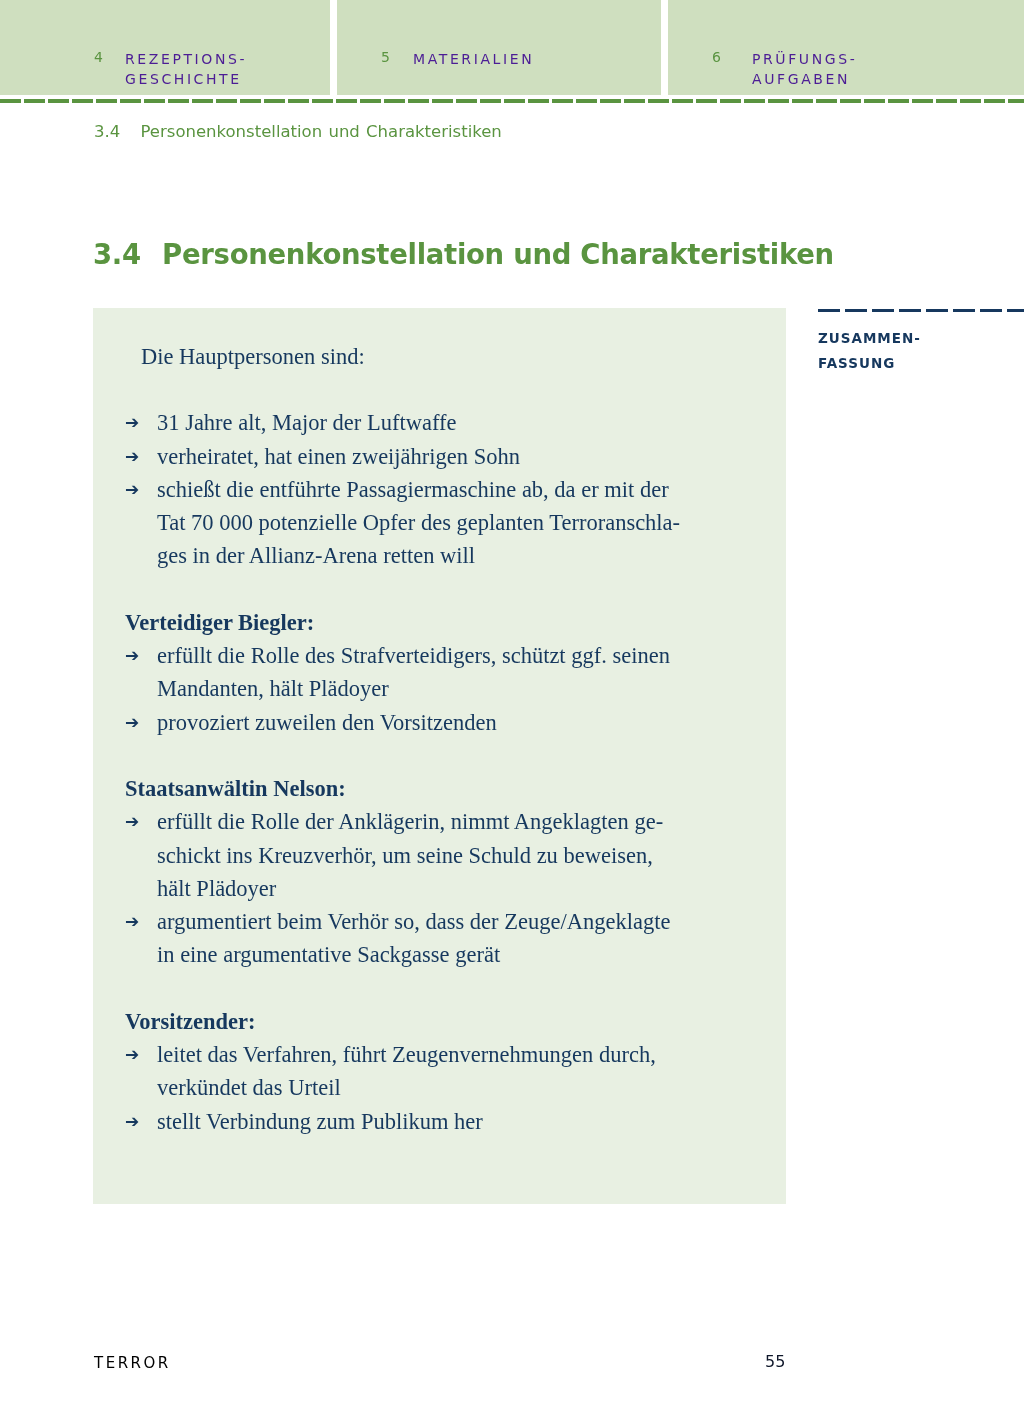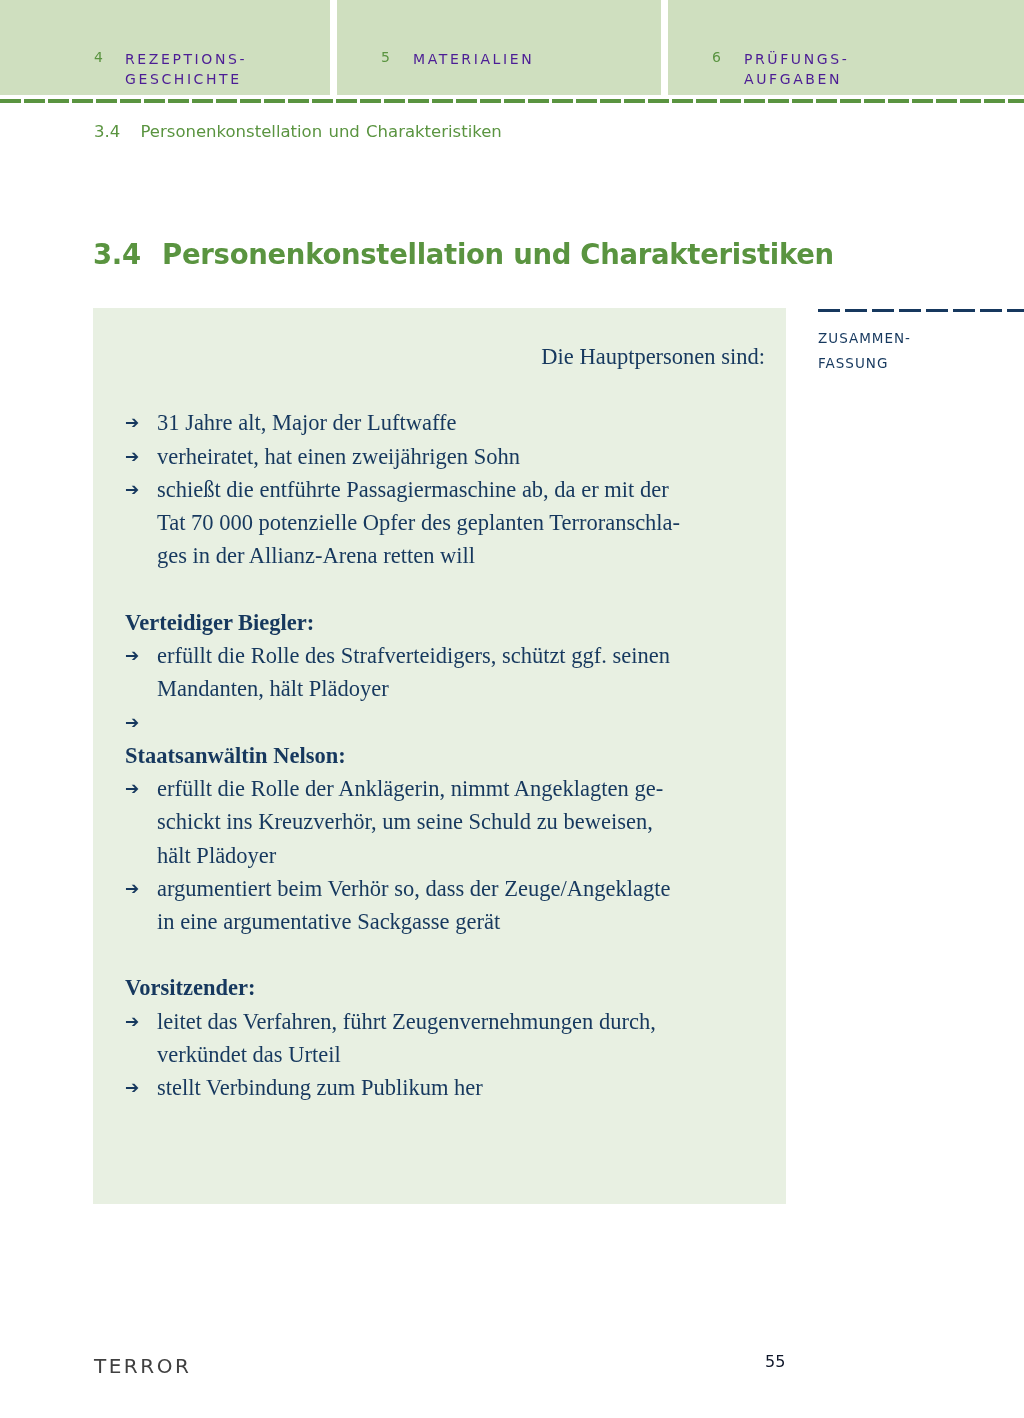--- a/index.html
+++ b/index.html
@@ -41,68 +41,68 @@
     .title .t-num { margin-right: 12px; }
     .box {
       position: absolute; left: 93px; top: 308px; width: 693px; height: 896px;
       background: #e8f0e2;
     }
     .content {
       position: absolute; left: 125px; top: 340px; width: 640px;
       font-family: "Liberation Serif", serif; font-size: 22.5px; color: #16385e;
       line-height: 33.3px;
     }
-    .intro { margin: 0 0 33px 8px; text-align: right; }
+    .intro { margin: 0 0 33px 16px; }
     .section { margin: 0 0 33px 0; }
     .section h3 {
       margin: 0; font-size: 22.5px; font-weight: bold; line-height: 33.3px;
     }
     .section ul { list-style: none; margin: 0; padding: 0; }
     .section li {
       position: relative; padding-left: 32px; white-space: pre-line;
     }
     .arrow {
       position: absolute; left: 0; top: 0;
       font-family: "DejaVu Sans", sans-serif; font-size: 17px; font-weight: bold;
       color: #16385e; line-height: 33.3px;
     }
     .dash-blue {
       position: absolute; left: 818px; top: 309px; width: 206px; height: 3px;
       background-image: repeating-linear-gradient(90deg, #16385e 0 22px, transparent 22px 27px);
     }
     .sidenote {
       position: absolute; left: 818px; top: 326px;
-      font-family: "DejaVu Sans", sans-serif; font-size: 13.5px; font-weight: normal;
+      font-family: "DejaVu Sans", sans-serif; font-size: 13.5px; font-weight: bold;
       color: #16385e; letter-spacing: 1px; line-height: 25px; white-space: pre-line;
     }
     .footer-title {
       position: absolute; left: 94px; top: 1354px;
-      font-family: "DejaVu Sans", sans-serif; font-size: 20px; letter-spacing: 2.5px;
-      color: #404040;
+      font-family: "DejaVu Sans", sans-serif; font-size: 15px; letter-spacing: 2.5px;
+      color: #000000;
     }
     .page-num {
       position: absolute; left: 765px; top: 1352px;
       font-family: "DejaVu Sans", sans-serif; font-size: 16px; color: #0f172a;
     }
   </style>
 </head>
 <body>
 
 <div class="tab" style="left:0; width:330px;">
   <span class="num" style="left:94px;">4</span>
   <span class="lbl" style="left:125px;">REZEPTIONS-
 GESCHICHTE</span>
 </div>
 <div class="tab" style="left:337px; width:324px;">
   <span class="num" style="left:44px;">5</span>
   <span class="lbl" style="left:76px;">MATERIALIEN</span>
 </div>
 <div class="tab" style="left:668px; width:356px;">
   <span class="num" style="left:44px;">6</span>
-  <span class="lbl" style="left:76px;">PRÜFUNGS-
+  <span class="lbl" style="left:84px;">PRÜFUNGS-
 AUFGABEN</span>
 </div>
 
 <div class="dash-green"></div>
 
 <div class="running-head">
   <span class="rh-num">3.4</span>
   <span>Personenkonstellation und Charakteristiken</span>
 </div>
 
@@ -124,21 +124,21 @@
 Tat 70 000 potenzielle Opfer des geplanten Terroranschla-
 ges in der Allianz-Arena retten will</span></li>
     </ul>
   </div>
 
   <div class="section">
     <h3>Verteidiger Biegler:</h3>
     <ul>
       <li><span class="arrow">➔</span><span>erfüllt die Rolle des Strafverteidigers, schützt ggf. seinen
 Mandanten, hält Plädoyer</span></li>
-      <li><span class="arrow">➔</span></li>
+      <li><span class="arrow">➔</span><span>provoziert zuweilen den Vorsitzenden</span></li>
     </ul>
   </div>
 
   <div class="section">
     <h3>Staatsanwältin Nelson:</h3>
     <ul>
       <li><span class="arrow">➔</span><span>erfüllt die Rolle der Anklägerin, nimmt Angeklagten ge-
 schickt ins Kreuzverhör, um seine Schuld zu beweisen,
 hält Plädoyer</span></li>
       <li><span class="arrow">➔</span><span>argumentiert beim Verhör so, dass der Zeuge/Angeklagte

